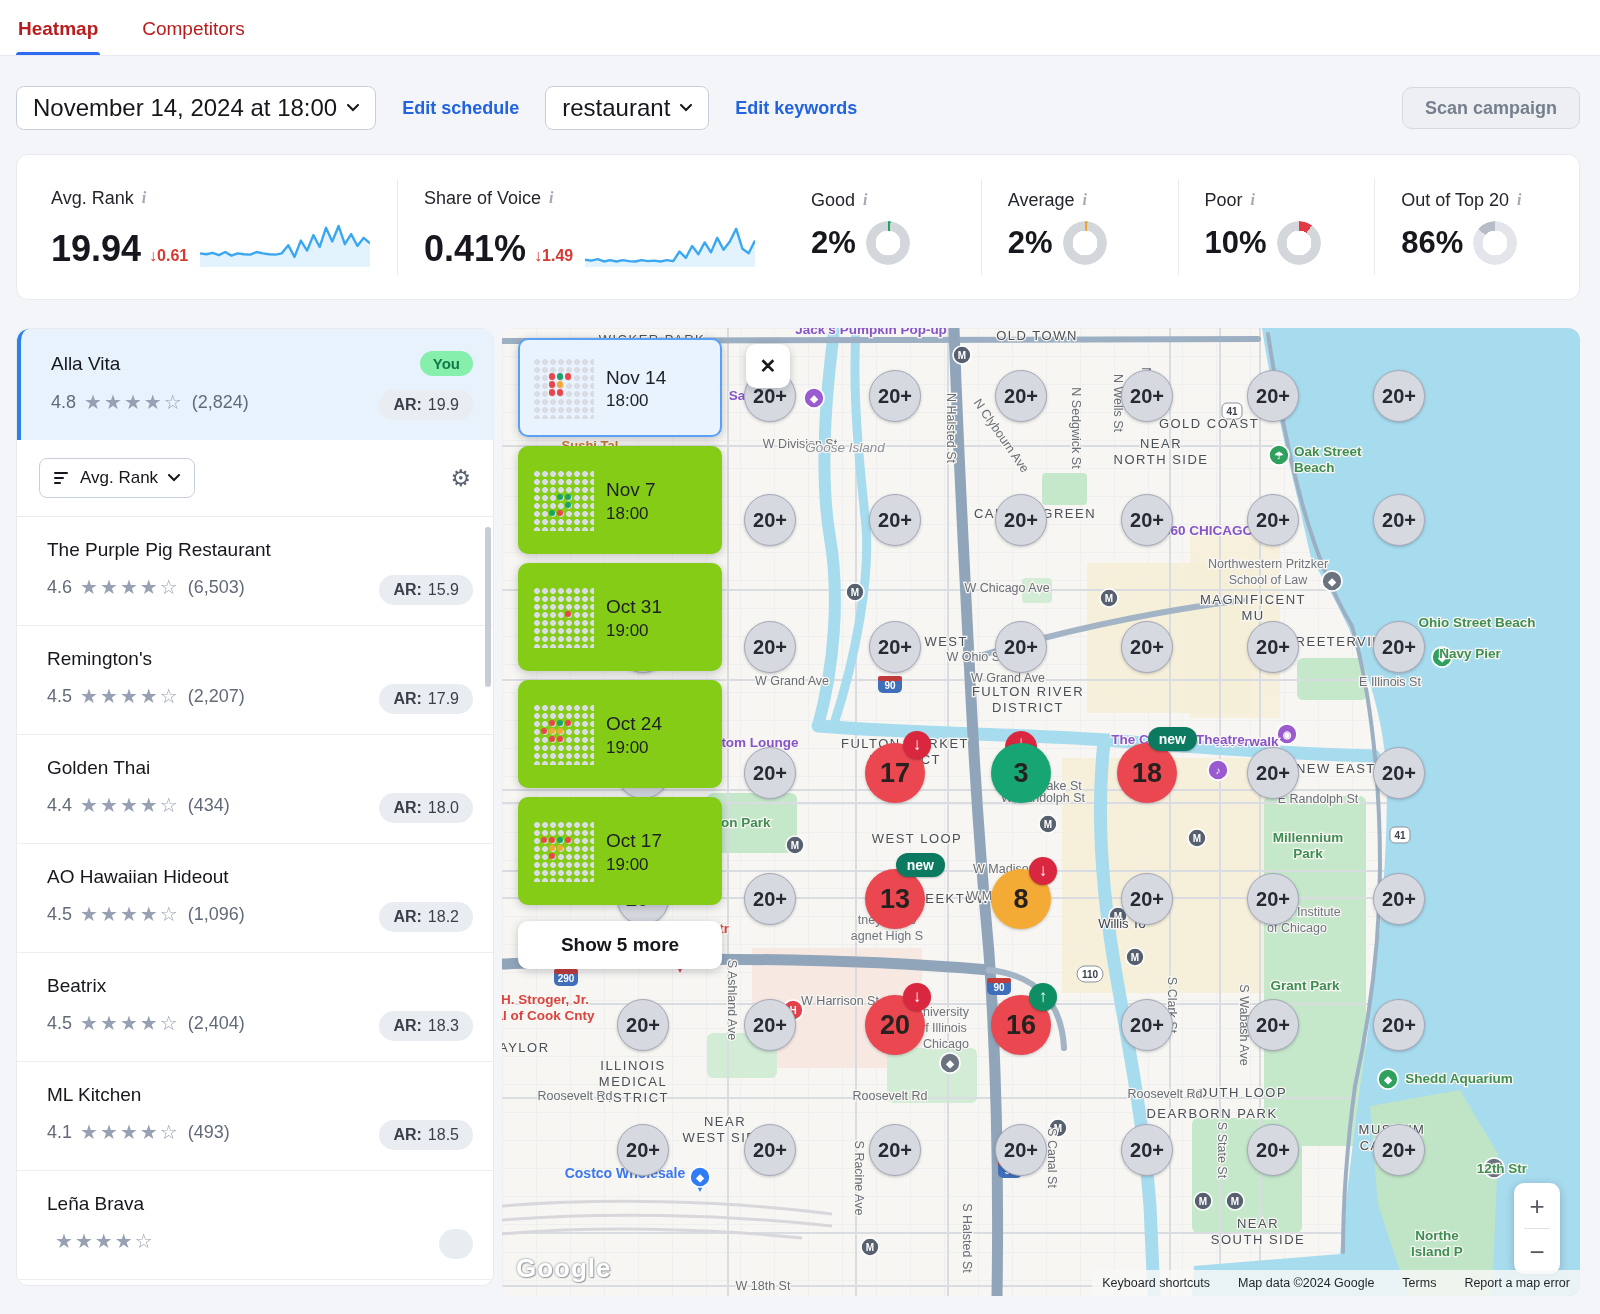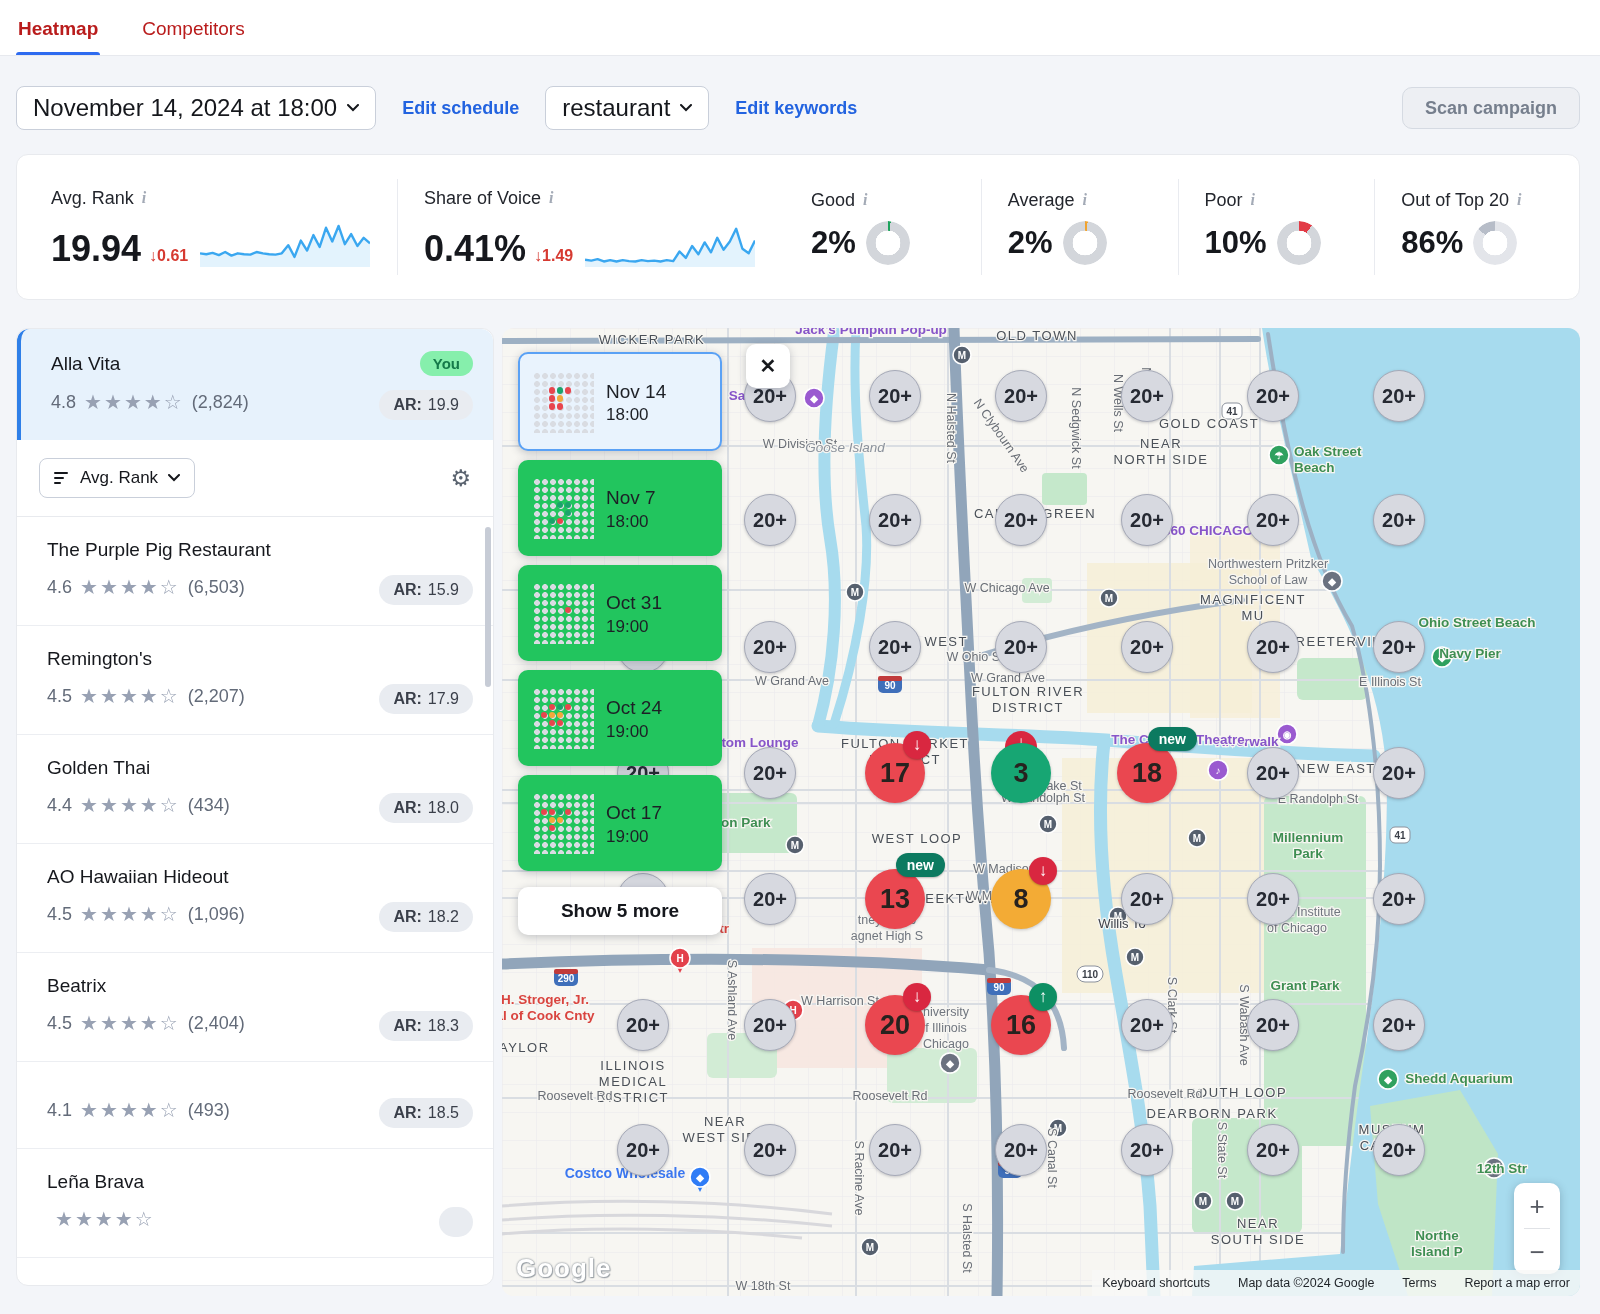--- a/index.html
+++ b/index.html
@@ -53,22 +53,22 @@
   #pin-layer{position:absolute;inset:0}
   .pin{position:absolute;transform:translate(-50%,-50%);width:52px;height:52px;border-radius:50%;background:#d7d9e0;border:1.5px solid #a6aab8;color:#262a33;font-weight:700;font-size:20px;display:flex;align-items:center;justify-content:center;box-shadow:0 1px 3px rgba(40,44,60,.25);cursor:pointer}
   .pin.big{width:60px;height:60px;font-size:27px;border:none;color:#27221f}
   .pin.red{background:#ea4750}.pin.green{background:#17a673}.pin.orange{background:#f3ab35}
   .badge{position:absolute;display:flex;align-items:center;justify-content:center;color:#fff;font-weight:700}
   .b-down,.b-up{width:28px;height:28px;border-radius:50%;top:-12px;right:-6px;font-size:17px;box-shadow:0 1px 2px rgba(0,0,0,.25)}
   .b-down{background:#d92740}.b-up{background:#0d8f63}
   .b-new{top:-16px;right:-20px;background:#0c7a60;font-size:14px;padding:4px 11px;border-radius:14px;box-shadow:0 1px 2px rgba(0,0,0,.25)}
   .behind-badge{position:absolute;transform:translate(-50%,-50%);width:32px;height:32px;border-radius:50%;background:#d92740;color:#fff;font-weight:700;font-size:17px;display:flex;align-items:flex-start;justify-content:center;padding-top:2px}
   
-  .history{position:absolute;left:16px;top:24px;width:204px}
-  .hcard{background:#22c55e;border-radius:10px;box-shadow:0 2px 8px rgba(30,40,60,.25);margin-bottom:9px;height:96px;display:flex;align-items:center;gap:12px;padding:0 10px 0 12px;cursor:pointer;border:2px solid transparent}
+  .history{position:absolute;left:16px;top:10px;width:204px}
+  .hcard{background:#84cc16;border-radius:10px;box-shadow:0 2px 8px rgba(30,40,60,.25);margin-bottom:9px;height:108px;display:flex;align-items:center;gap:12px;padding:0 10px 0 12px;cursor:pointer;border:2px solid transparent}
   .hcard.sel{background:#e9f3fd;border-color:#5aa1f5;height:99px}
   .thumb{width:62px;height:62px;flex:none;position:relative;background-image:radial-gradient(#d9dce2 2.7px,transparent 3.1px);background-size:8px 8px;background-position:1px 1px}
   .tdot{position:absolute;width:6.4px;height:6.4px;border-radius:50%}
   .hdate{font-size:19px;color:#1d2026;line-height:1.45}
   .htime{font-size:17px;color:#1d2026}
   .showmore{background:#fff;border-radius:10px;box-shadow:0 2px 8px rgba(30,40,60,.25);height:48px;display:flex;align-items:center;justify-content:center;font-size:19px;font-weight:600;color:#15171c;cursor:pointer;margin-top:16px}
   .close-btn{position:absolute;left:244px;top:16px;width:44px;height:44px;background:#fff;border:none;border-radius:10px;box-shadow:0 2px 8px rgba(30,40,60,.25);font-size:20px;font-weight:700;color:#17191d;cursor:pointer;display:flex;align-items:center;justify-content:center}
   .zoomctl{position:absolute;right:20px;bottom:22px;width:46px;background:#fff;border-radius:10px;box-shadow:0 2px 8px rgba(30,40,60,.25);display:flex;flex-direction:column;align-items:center}
   .zbtn{width:46px;height:45px;border:none;background:transparent;font-size:26px;color:#565a62;cursor:pointer;line-height:1}
   .zdiv{width:26px;height:1px;background:#e0e2e6}
@@ -288,20 +288,23 @@
         <span class="rating">
           <span class="c-rating">4.5</span>
           <span class="stars">★★★★☆</span>
           <span class="c-reviews">(2,404)</span>
         </span>
         <span class="ar-pill"><b class="c-arlabel">AR:</b><span class="c-ar">18.3</span></span>
       </div>
     </div>
 
     <div class="list-item">
+      <div class="row1">
+            <span class="bizname c-name">ML Kitchen</span>
+          </div>
       <div class="row2">
         <span class="rating">
           <span class="c-rating">4.1</span>
           <span class="stars">★★★★☆</span>
           <span class="c-reviews">(493)</span>
         </span>
         <span class="ar-pill"><b class="c-arlabel">AR:</b><span class="c-ar">18.5</span></span>
       </div>
     </div>
 

